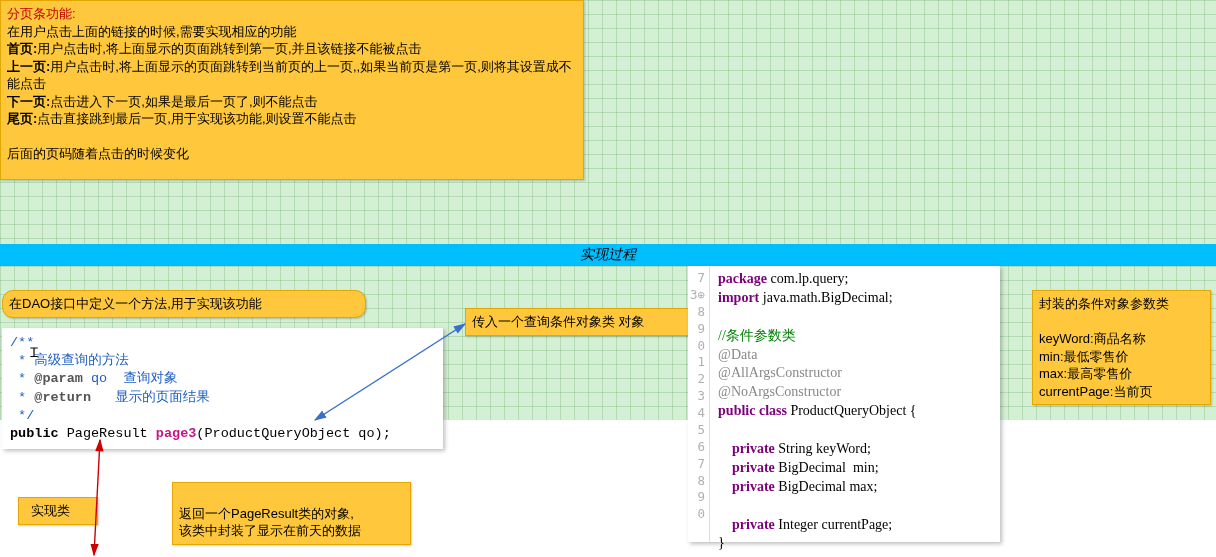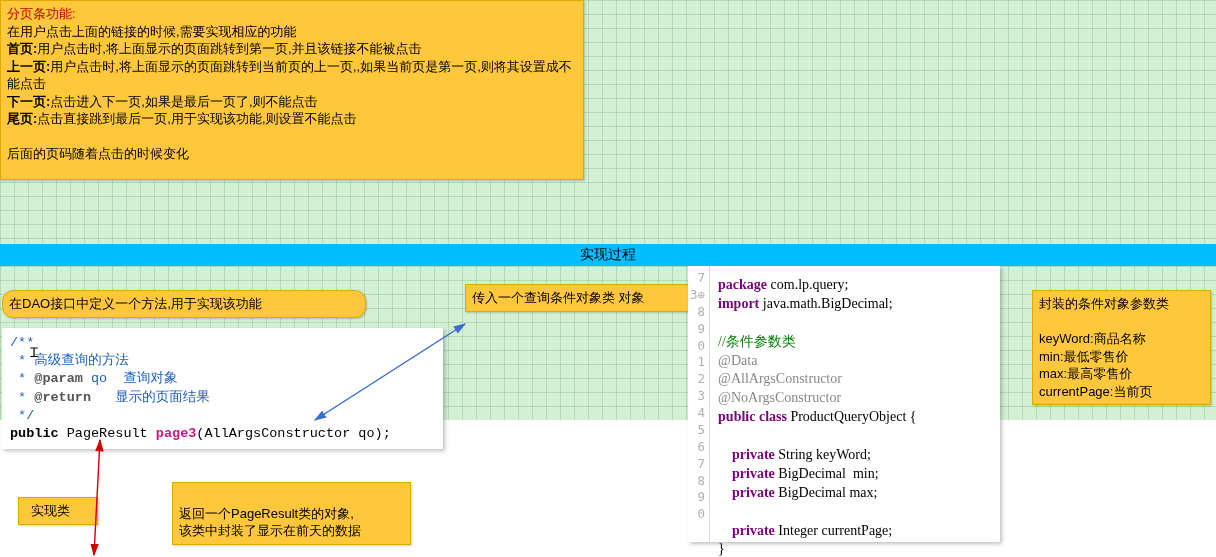--- a/index.html
+++ b/index.html
@@ -60,21 +60,21 @@
     font-family: Consolas,monospace;
     font-size: 12.5px;
     text-align: right;
     padding: 4px 4px 4px 2px;
     line-height: 1.35;
     white-space: pre;
   }
   .code-body {
     font-family: "Times New Roman", serif;
     font-size: 14px;
-    padding: 10px 8px;
+    padding: 4px 8px;
     line-height: 1.35;
     white-space: pre;
   }
   .kw-purple { color: #7b007b; font-weight: bold; }
   .kw-bold { font-weight: bold; color:#000; }
   .kw-magenta { color:#c71585; font-weight:bold; }
   .cm-gray { color:#888; }
   .cm-blue { color:#1e5fbf; }
   .cm-green { color:#008000; }
   .tag-bold { font-weight:bold; color:#555; }
@@ -100,38 +100,38 @@
     <span style="color:#c00000;">分页条功能:</span><br>
     <span>在用户点击上面的链接的时候,需要实现相应的功能</span><br>
     <b>首页:</b><span>用户点击时,将上面显示的页面跳转到第一页,并且该链接不能被点击</span><br>
     <b>上一页:</b><span>用户点击时,将上面显示的页面跳转到当前页的上一页,,如果当前页是第一页,则将其设置成不能点击</span><br>
     <b>下一页:</b><span>点击进入下一页,如果是最后一页了,则不能点击</span><br>
     <b>尾页:</b><span>点击直接跳到最后一页,用于实现该功能,则设置不能点击</span><br>
     <br>
     <span>后面的页码随着点击的时候变化</span>
   </div>
 
-  <div class="section-bar" style="left:0px; top:244px; width:1216px;">
+  <div class="section-bar" style="left:0px; top:244px; width:1216px;font-style:italic;">
     <span>实现过程</span>
   </div>
 
   <div class="note" style="left:2px; top:290px; width:350px;border-radius:11px;">
     <span>在DAO接口中定义一个方法,用于实现该功能</span>
   </div>
 
-  <div class="note" style="left:465px; top:284px; width:210px;">
+  <div class="note" style="left:465px; top:308px; width:210px;">
     <span>传入一个查询条件对象类 对象</span>
   </div>
 
   <div class="code-box" style="left:2px; top:328px; width:425px;"><span class="cm-blue">/**</span>
 <span class="cm-blue"> * 高级查询的方法</span>
 <span class="cm-blue"> * </span><span class="tag-bold">@param</span><span class="cm-blue"> qo  查询对象</span>
 <span class="cm-blue"> * </span><span class="tag-bold">@return</span><span class="cm-blue">   显示的页面结果</span>
 <span class="cm-blue"> */</span>
-<span class="kw-bold">public</span><span> PageResult </span><span class="kw-magenta">page3</span><span>(AllArgsConstructor qo);</span></div>
+<span class="kw-bold">public</span><span> PageResult </span><span class="kw-magenta">page3</span><span>(ProductQueryObject qo);</span></div>
 
   <span class="caret" style="left:30px; top:345px;">Ꮖ</span>
 
   <div class="note" style="left:18px; top:497px; width:60px;padding-left:12px;">
     <span>实现类</span>
   </div>
 
   <div class="note" style="left:135px; top:482px; width:225px; white-space:pre-line;margin-left:37px;">
     <span>返回一个PageResult类的对象,
 该类中封装了显示在前天的数据</span>

